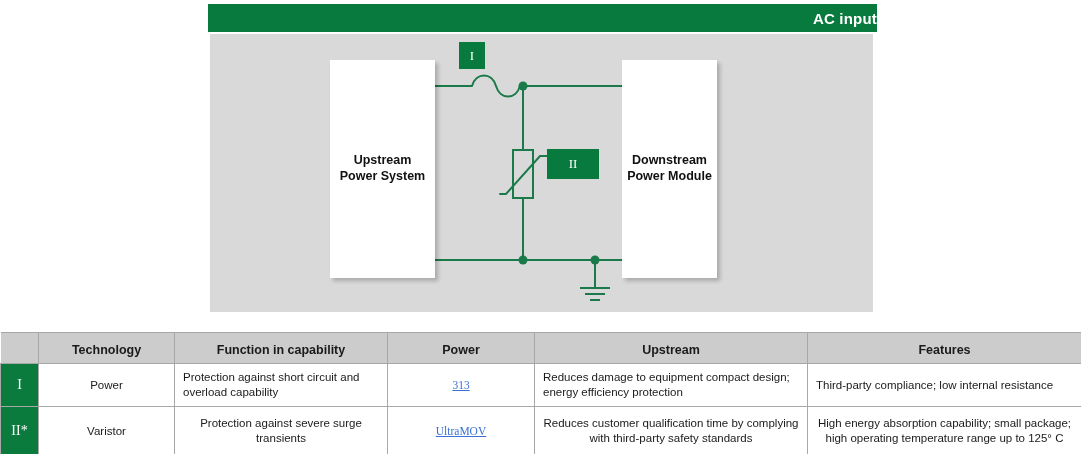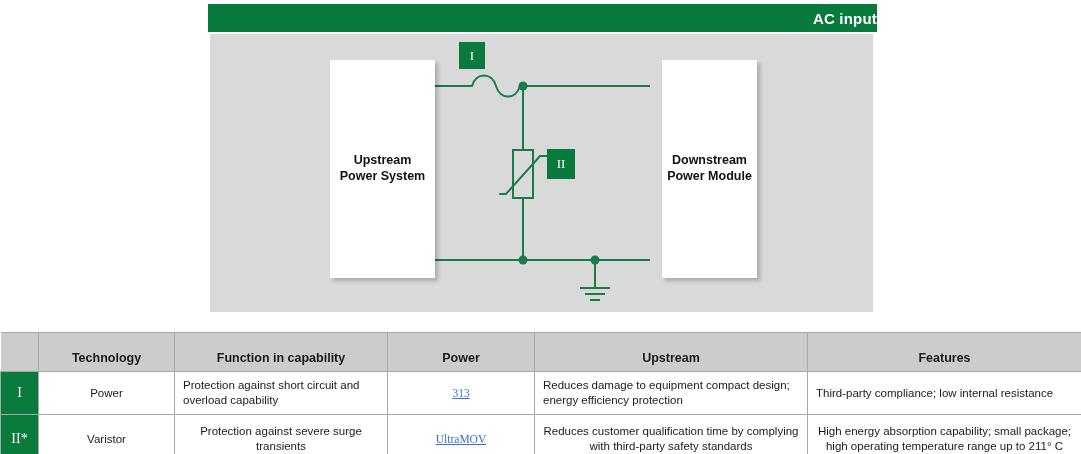--- a/index.html
+++ b/index.html
@@ -53,21 +53,21 @@
     font-size: 12.5px;
     font-weight: bold;
     color: #111111;
     line-height: 1.25;
   }
   #upstream-box {
     left: 120px; top: 26px;
     width: 105px; height: 218px;
   }
   #downstream-box {
-    left: 452px; top: 26px;
+    left: 412px; top: 26px;
     width: 95px; height: 218px;
   }
 
   
   #circuit-svg {
     position: absolute;
     left: 0; top: 0;
     width: 663px; height: 278px;
   }
 
@@ -80,21 +80,21 @@
     display: flex;
     align-items: center;
     justify-content: center;
   }
   #badge-I {
     left: 249px; top: 8px;
     width: 26px; height: 27px;
   }
   #badge-II {
     left: 337px; top: 115px;
-    width: 28px; height: 30px;
+    width: 52px; height: 30px;
   }
 
   
   #spec-table {
     position: absolute;
     left: 0; top: 332px;
     width: 1081px;
     border-collapse: collapse;
     table-layout: fixed;
     font-size: 11.5px;
@@ -106,21 +106,21 @@
     vertical-align: middle;
     font-weight: normal;
     line-height: 1.3;
   }
   #spec-table thead th {
     background: #cccccc;
     font-weight: bold;
     font-size: 12.5px;
     text-align: center;
     height: 18px;
-    padding-top: 16px;
+    padding-top: 8px;
     padding-bottom: 4px;
   }
   #spec-table thead th.corner-cell {
     background: #cccccc;
     border-left: none;
   }
   td.ref-cell {
     background: #0a7a3d;
     color: #ffffff;
     text-align: center;
@@ -242,16 +242,16 @@
       <td>Third-party compliance; low internal resistance</td>
     </tr>
     <tr class="row-varistor">
       <td class="ref-cell">II*</td>
       <td class="center-cell">Varistor</td>
       <td>Protection against severe surge transients</td>
       <td class="series-cell">
         <span class="series-link">UltraMOV</span>
       </td>
       <td>Reduces customer qualification time by complying with third-party safety standards</td>
-      <td>High energy absorption capability; small package; high operating temperature range up to 211° C</td>
+      <td>High energy absorption capability; small package; high operating temperature range up to 125° C</td>
     </tr>
   </tbody>
 </table>
 
 </body></html>

